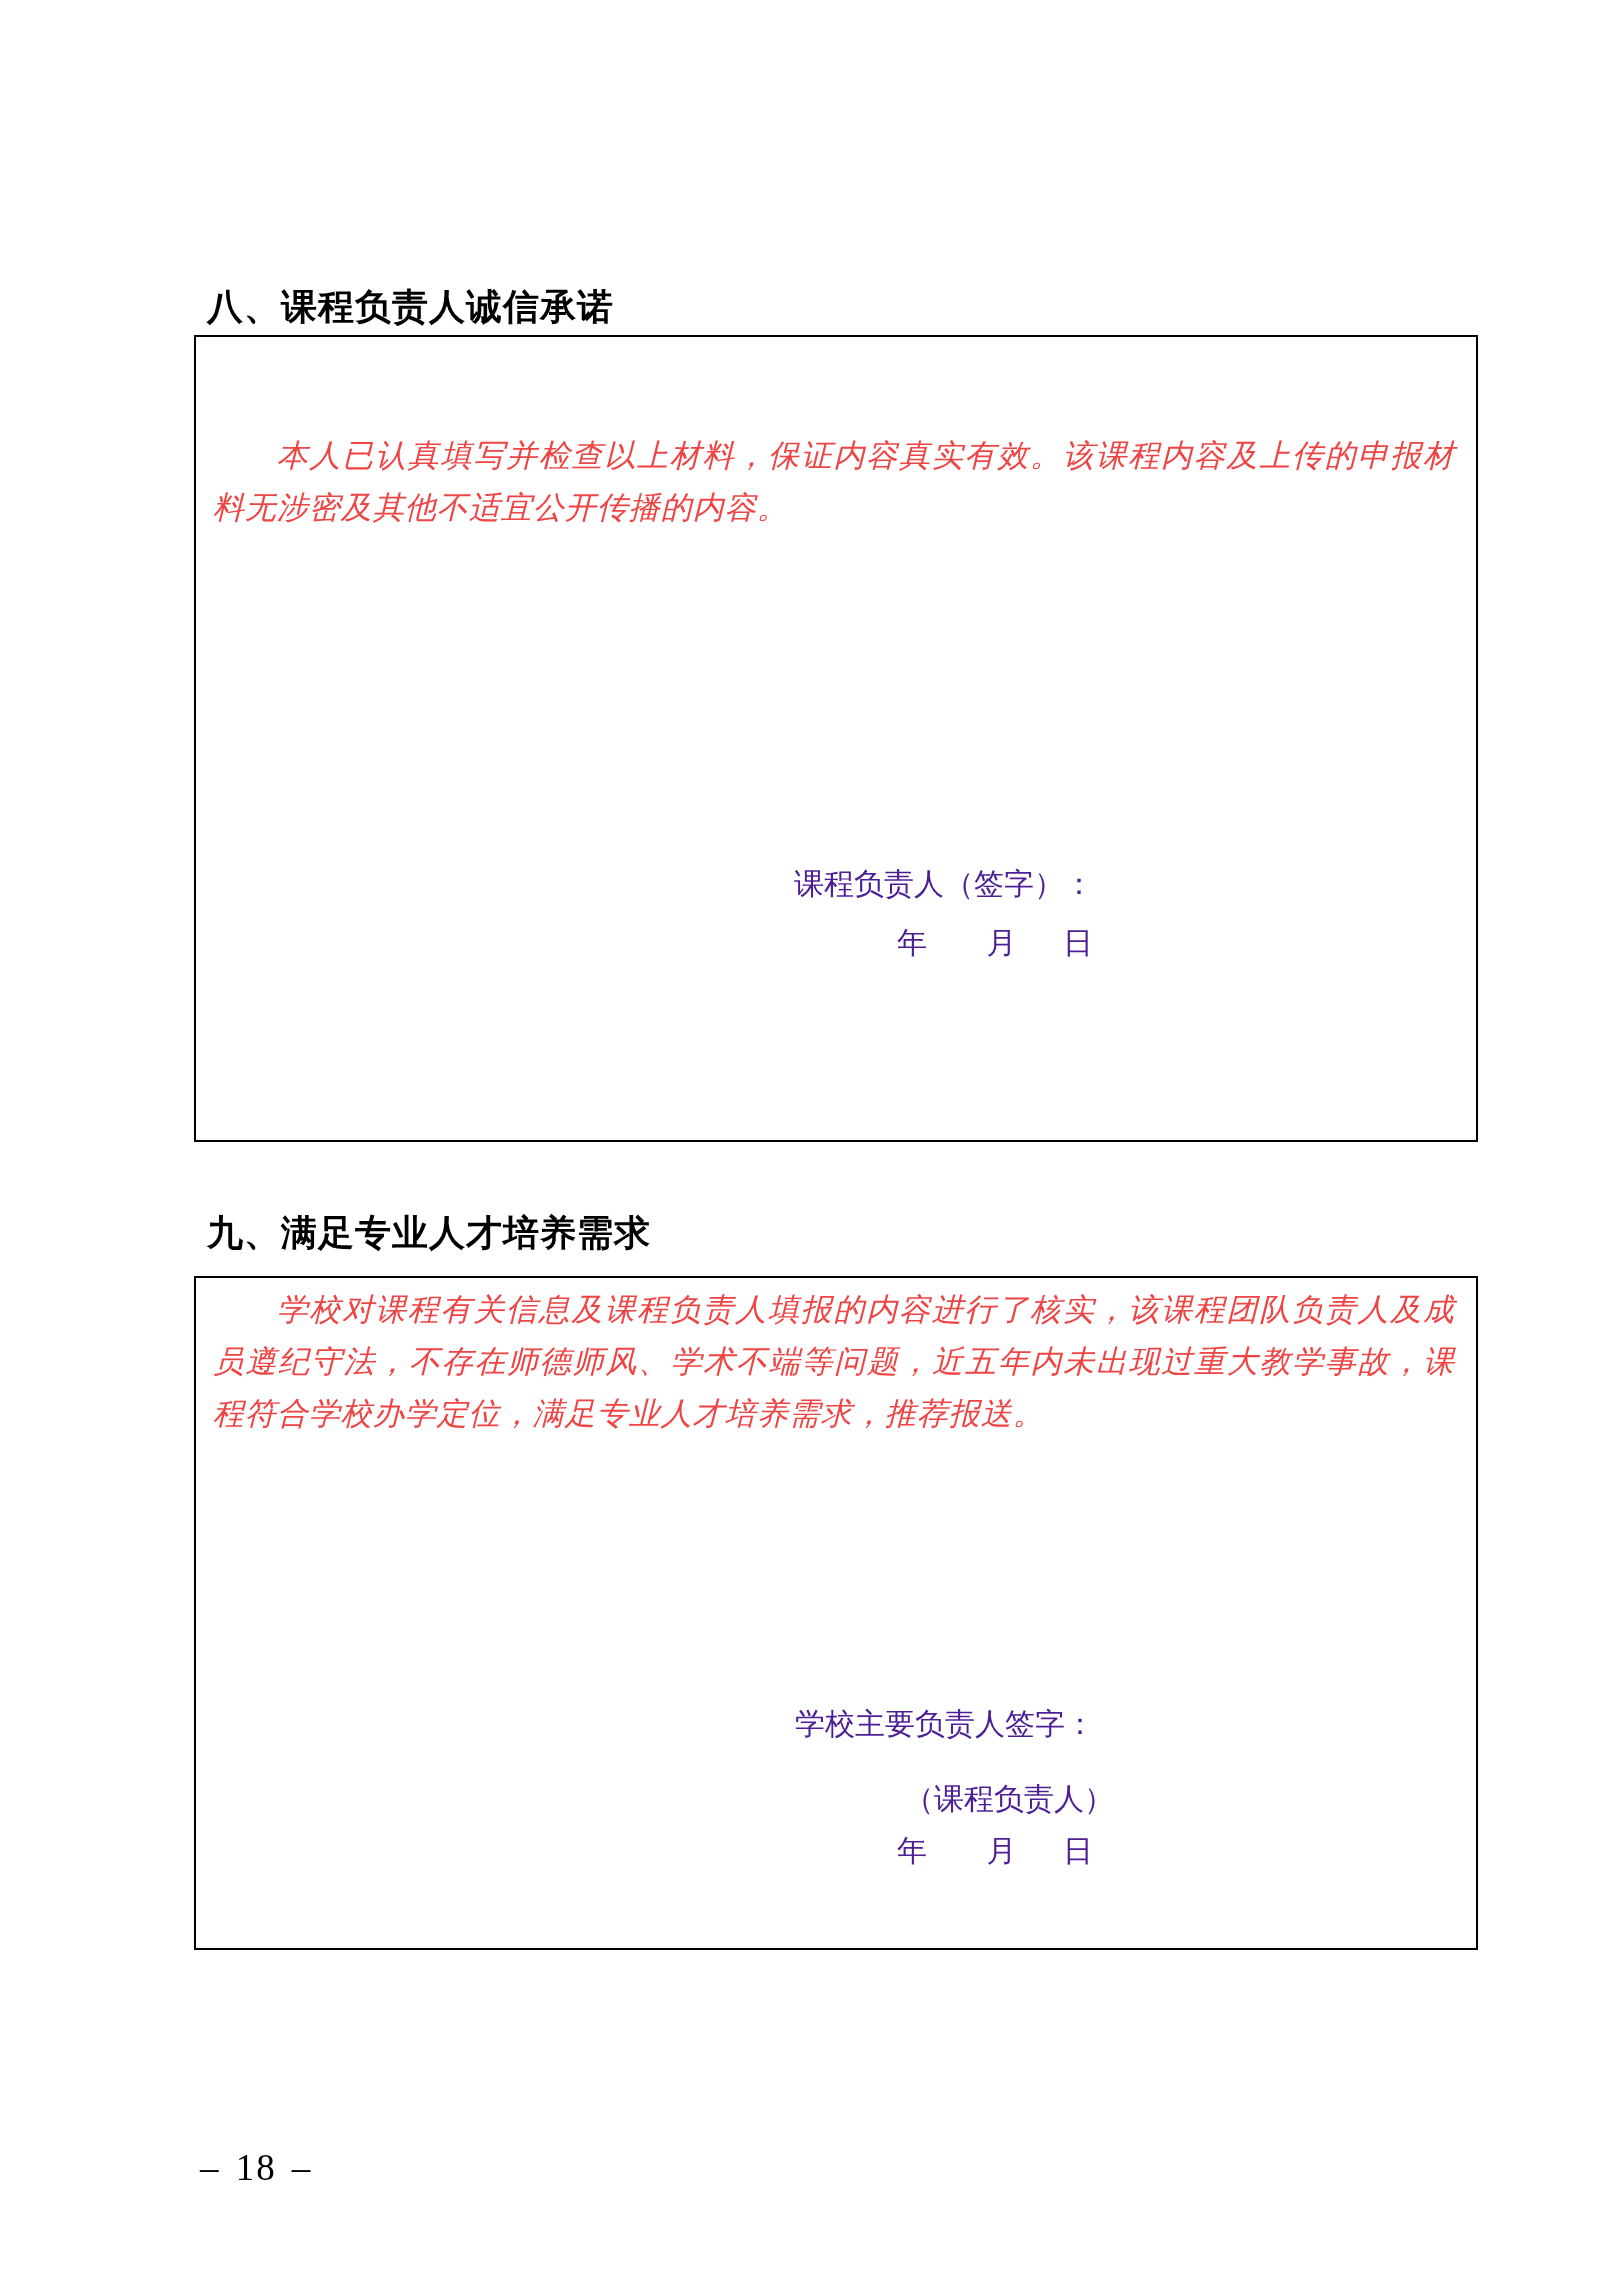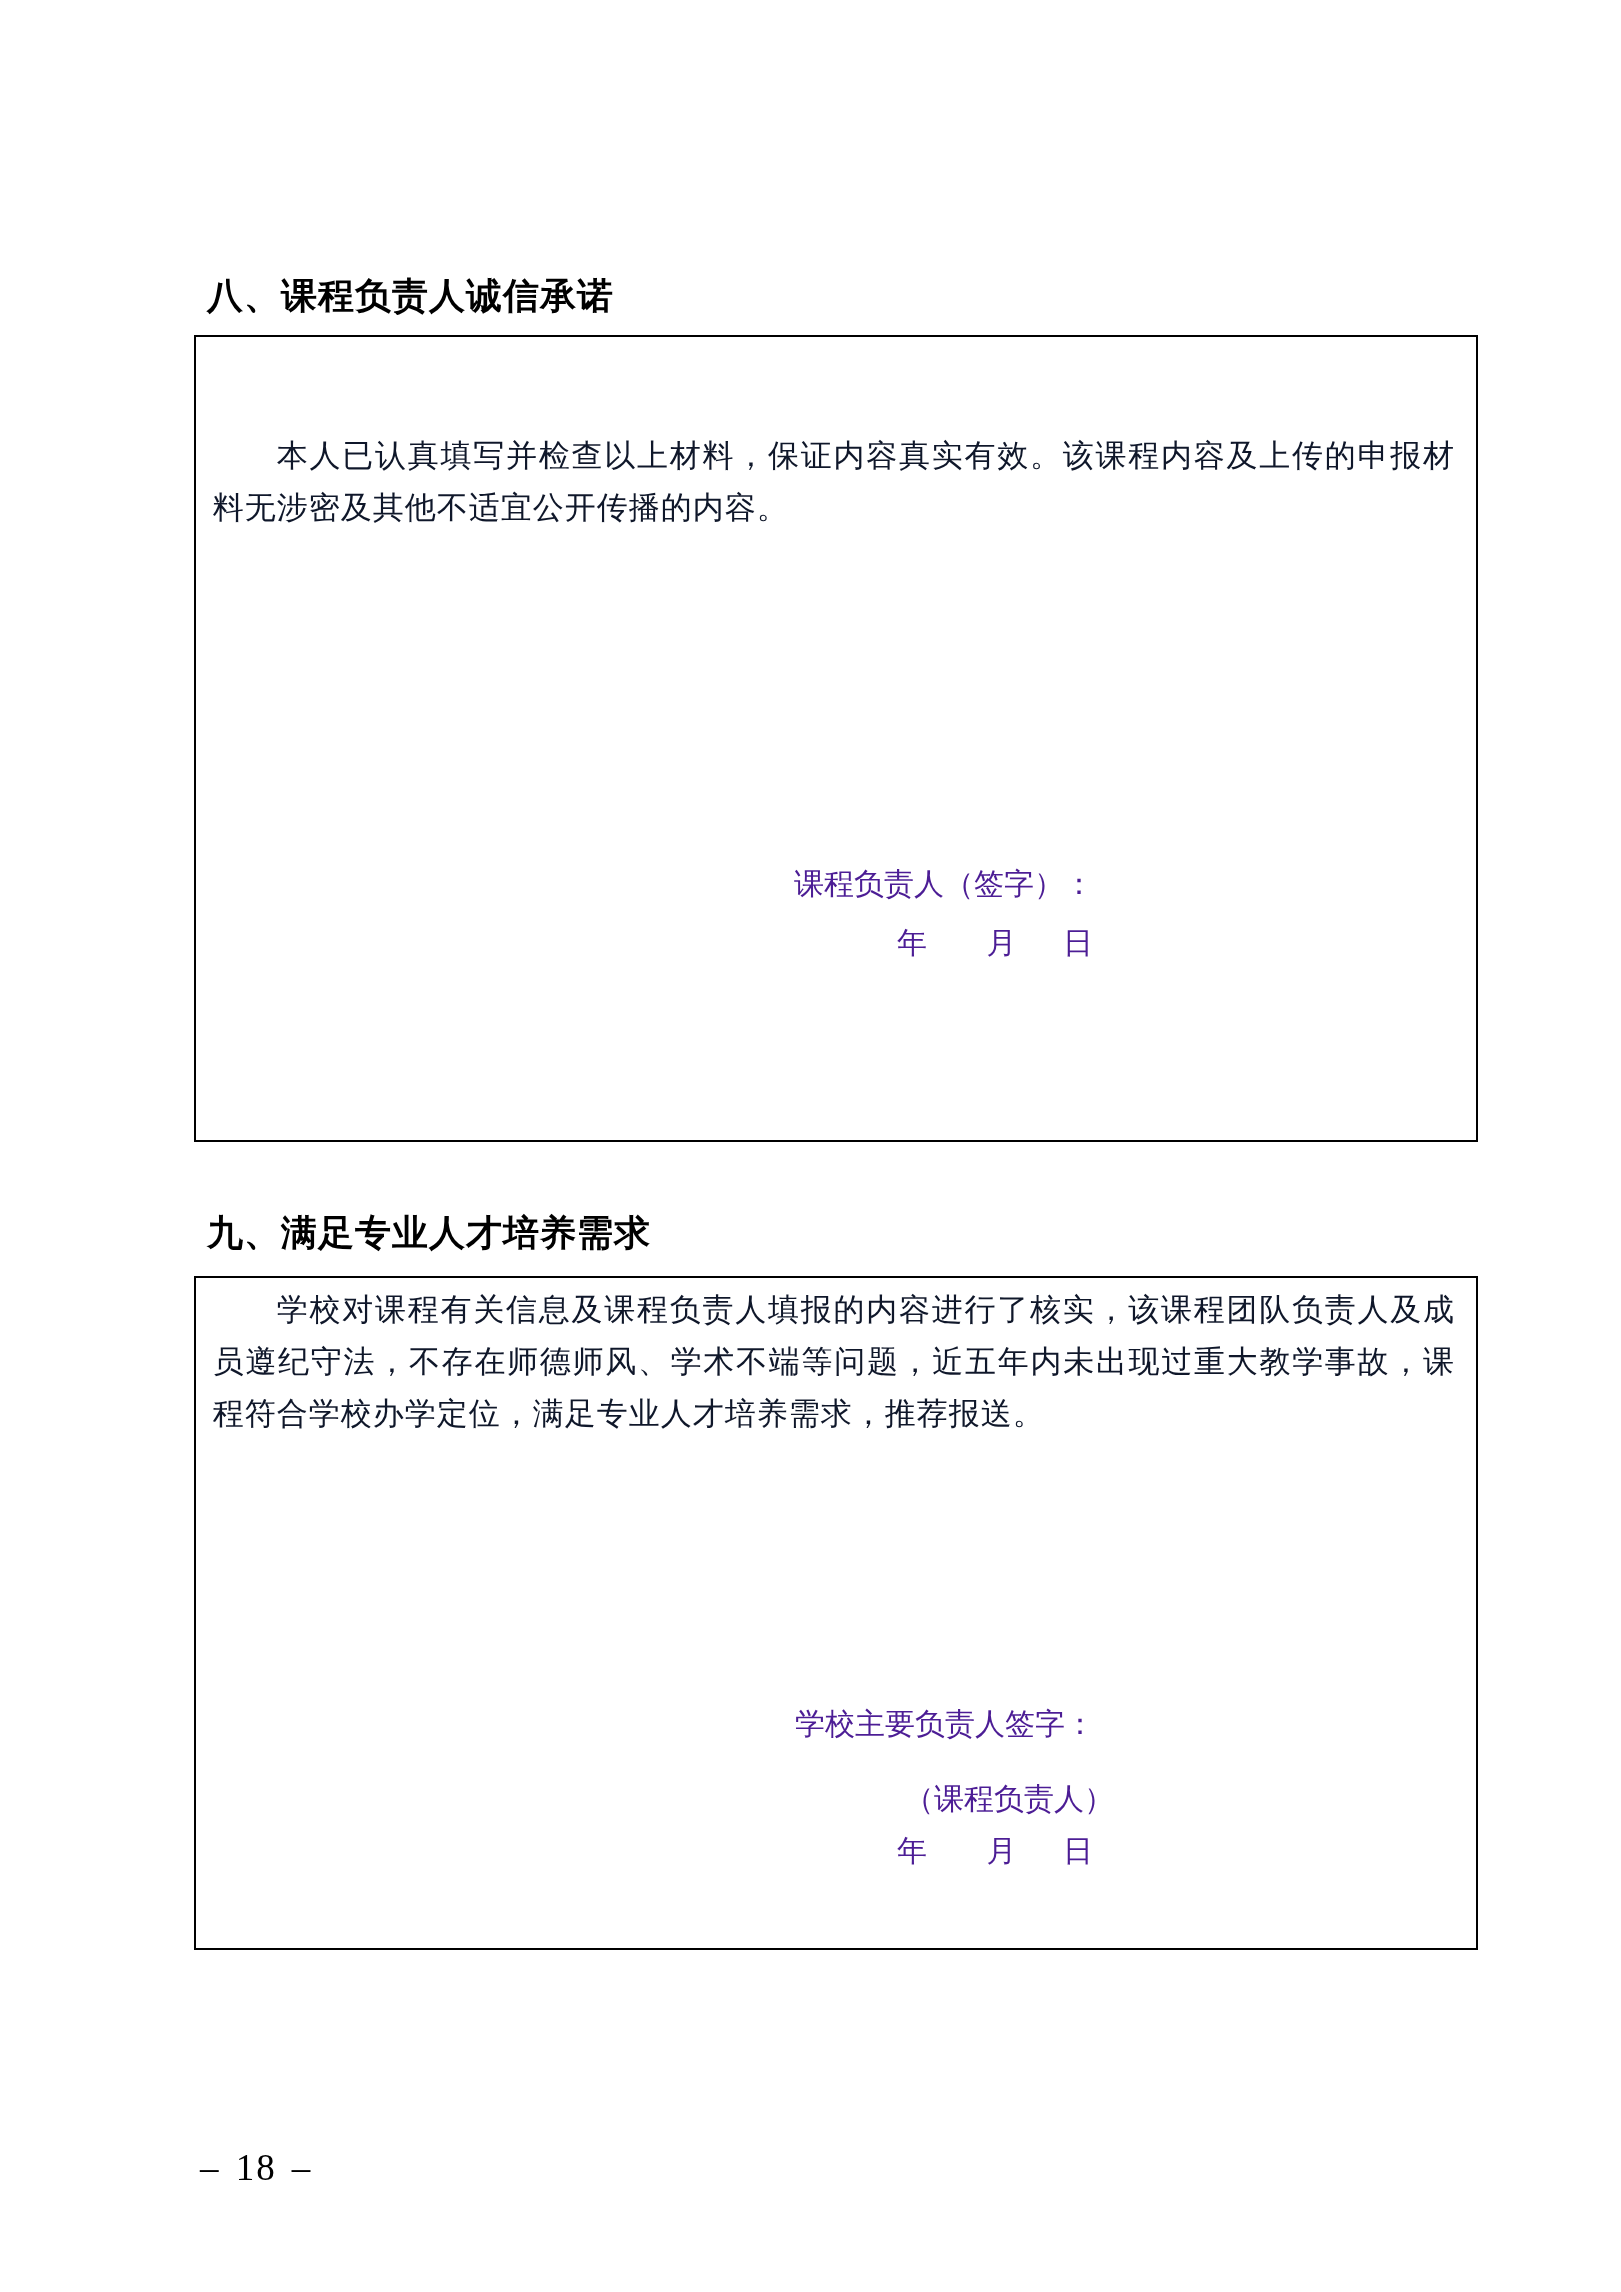--- a/index.html
+++ b/index.html
@@ -23,21 +23,21 @@
     position: absolute;
     left: 207px;
     font-family: "Liberation Sans", sans-serif;
     font-weight: bold;
     font-size: 36px;
     line-height: 41px;
     letter-spacing: 1px;
     white-space: nowrap;
     color: #000000;
   }
-  #heading-8 { top: 275px; }
+  #heading-8 { top: 286px; }
   #heading-9 { top: 1212px; }
   .commit-box {
     position: absolute;
     left: 194px;
     width: 1284px;
     border: 2px solid #000000;
     background: #ffffff;
   }
   #box-8 { top: 335px; height: 807px; }
   #box-9 { top: 1276px; height: 674px; border-bottom-width: 2.9px; }
@@ -45,21 +45,22 @@
     position: absolute;
     left: 16.7px;
     right: 21px;
     font-size: 31px;
     line-height: 52px;
     letter-spacing: 1px;
     text-align: justify;
     text-justify: inter-ideograph;
     text-indent: 64px;
     font-family: "Liberation Serif", serif;
-    color: #0f172a;
+    color: #ef4444;
+    font-style: italic;
   }
   #box-8 .box-body { top: 93px; }
   #box-9 .box-body { top: 5.9px; }
   .sig-line {
     position: absolute;
     font-size: 30px;
     line-height: 37px;
     letter-spacing: 0px;
     white-space: nowrap;
     color: #4c1d95;

